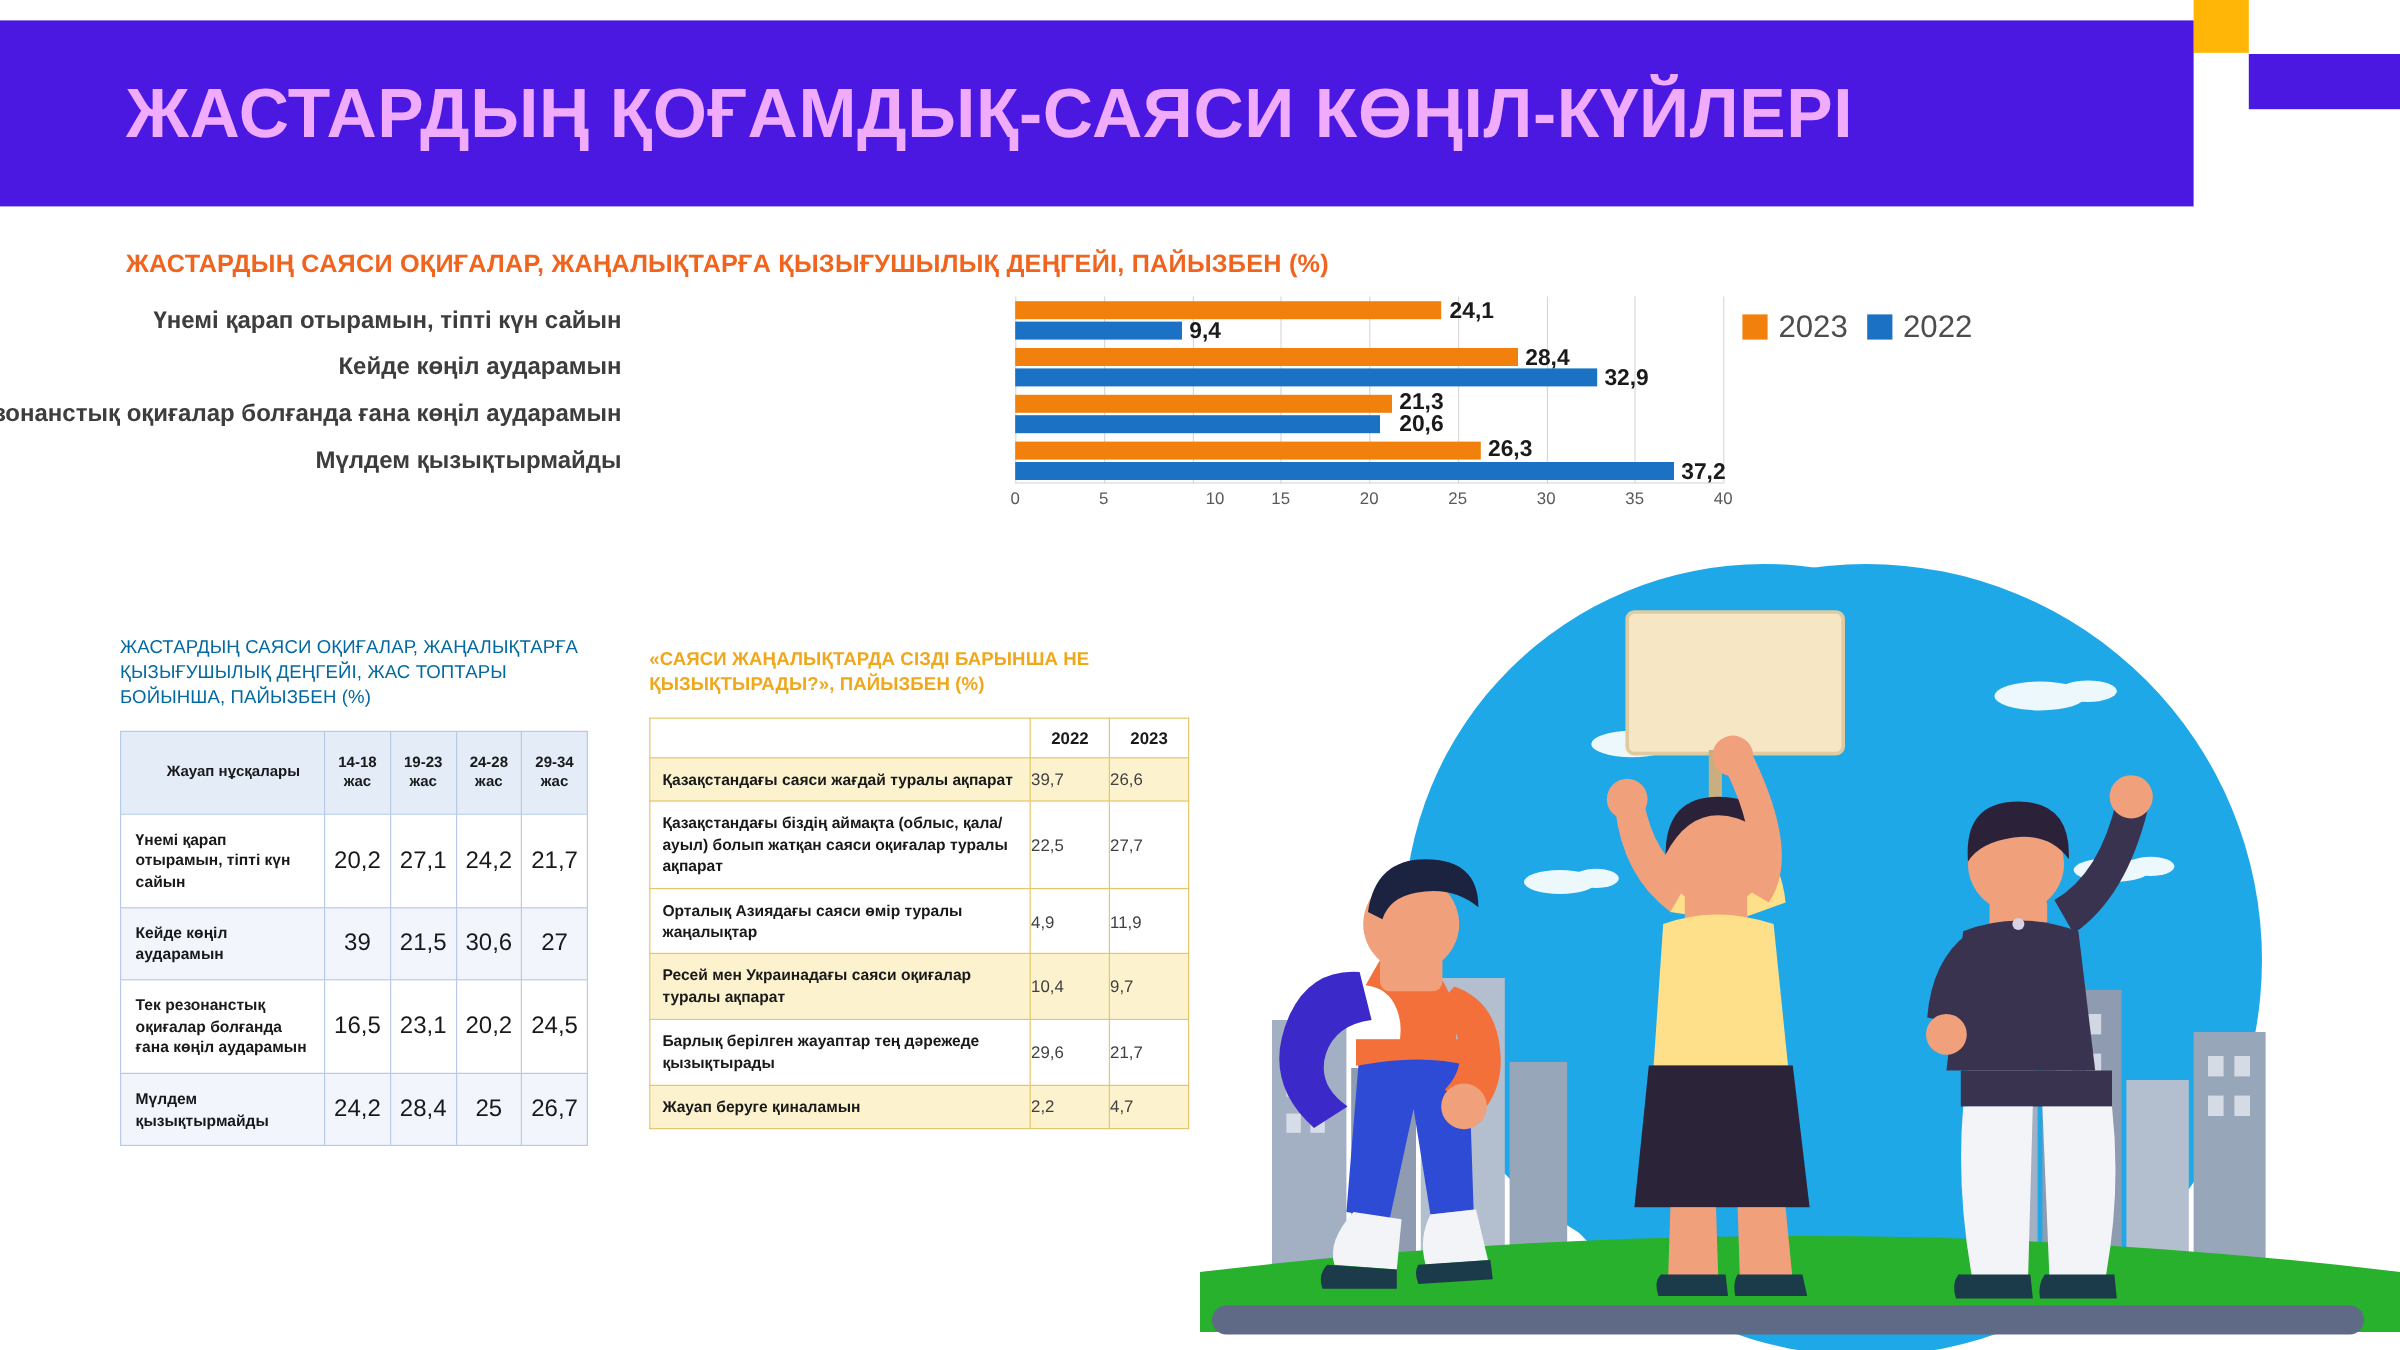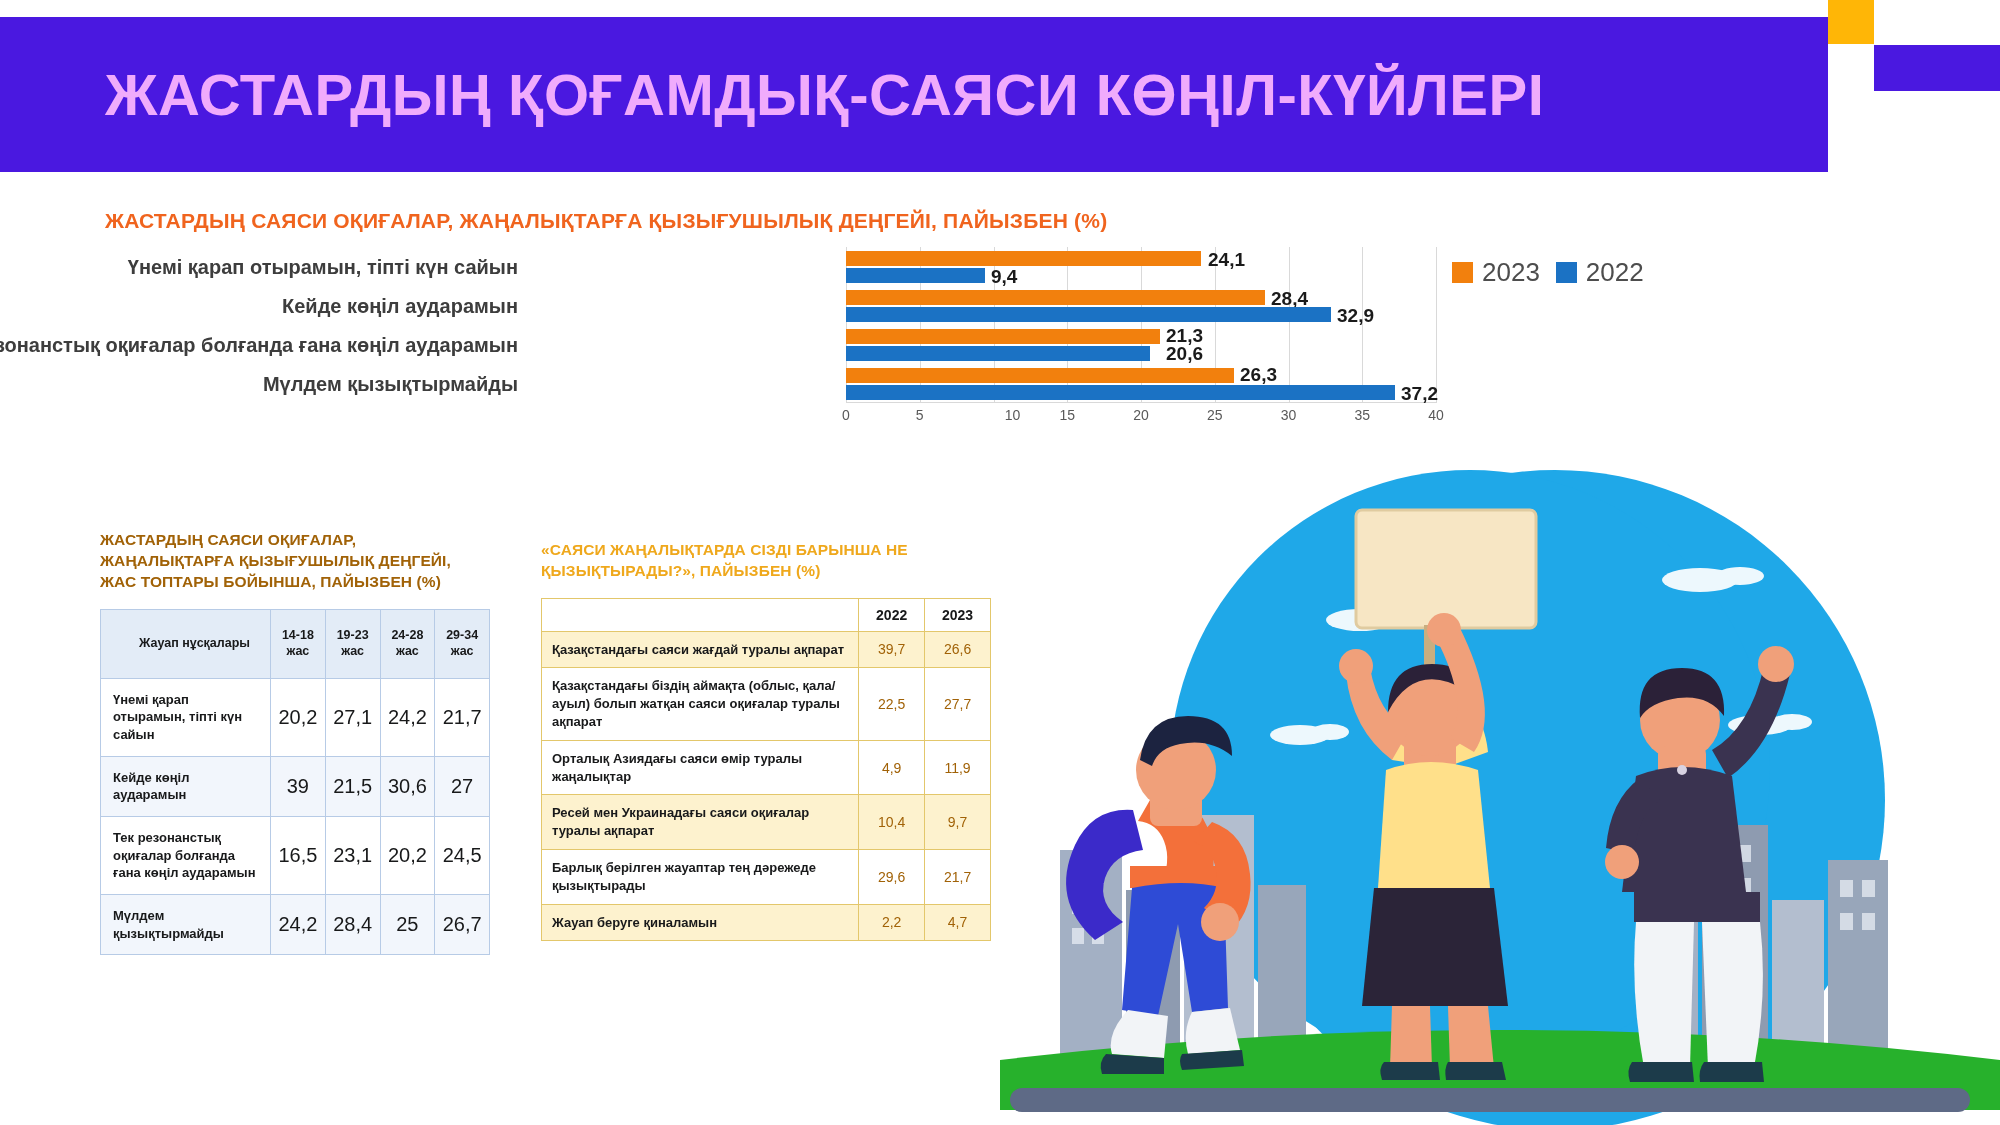--- a/index.html
+++ b/index.html
@@ -101,21 +101,21 @@
     position: absolute; left: 1452px; top: 62px;
     display: flex; align-items: center; gap: 16px;
   }
   .legend-item { display: flex; align-items: center; gap: 9px; }
   .legend-swatch { width: 21px; height: 21px; }
   .legend-text { font-size: 26px; color: #4d4d4d; }
 
   
   #left-block { position: absolute; left: 100px; top: 530px; width: 390px; }
   #left-block-title {
-    color: #a16207; font-size: 15.5px; font-weight: bold;
+    color: #0369a1; font-size: 15.5px; font-weight: normal;
     line-height: 1.34; letter-spacing: 0.1px;
   }
   table.tbl { border-collapse: collapse; width: 100%; }
   #left-table { margin-top: 17px; width: 390px; }
   #left-table th, #left-table td {
     border: 1px solid #b7cbe6;
     vertical-align: middle;
   }
   #left-table thead th {
     background: #E3ECF7;
@@ -150,21 +150,21 @@
     background: #ffffff; font-size: 14px; font-weight: bold;
     color: #18191a; padding: 8px 4px; text-align: center;
   }
   #right-table thead th.qcol { width: 318px; }
   #right-table tbody td.qcell {
     text-align: left; padding: 9px 10px;
     font-size: 13px; font-weight: bold; color: #18191a;
     line-height: 1.37;
   }
   #right-table tbody td.num {
-    text-align: center; font-size: 14px; color: #a16207; width: 66px;
+    font-size: 14px; color: #404040; width: 66px;
   }
   #right-table tbody tr.alt td { background: #FDF2CE; }
   #right-table tbody tr td { background: #ffffff; }
   #right-table tbody tr.alt td { background: #FDF2CE; }
 
   
   #illustration {
     position: absolute; left: 1000px; top: 470px;
     width: 1000px; height: 655px;
     overflow: hidden;

